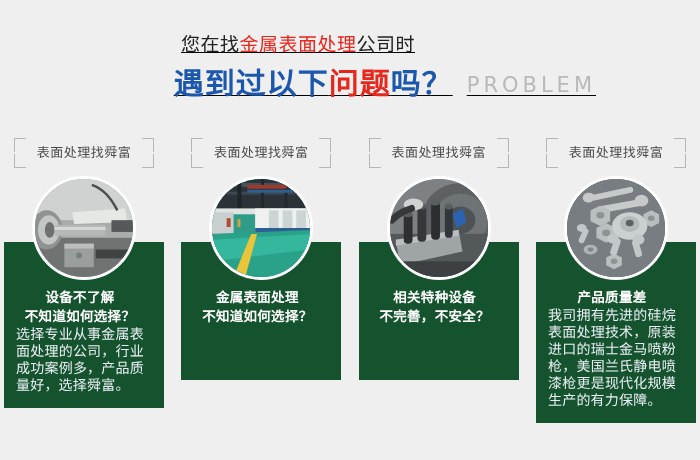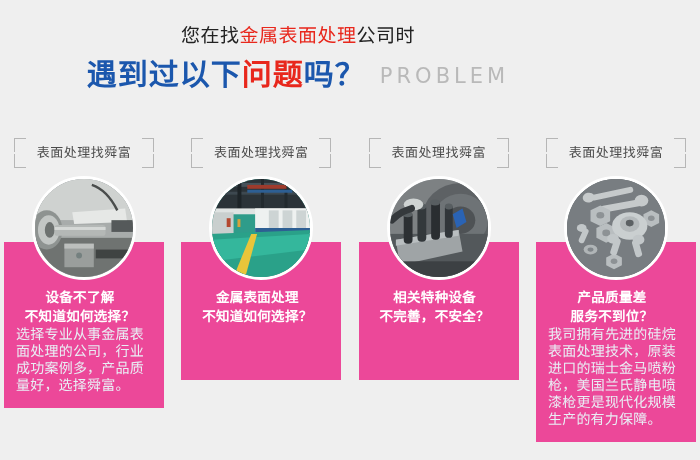--- a/index.html
+++ b/index.html
@@ -12,37 +12,39 @@
     height: 460px;
     background: #efefef;
     font-family: "DejaVu Sans", "Liberation Sans", sans-serif;
     overflow: hidden;
     position: relative;
   }
 
   
   .header {
     width: 596px;
-    padding-top: 22px;
+    padding-top: 31px;
     text-align: center;
+    text-decoration: underline;
   }
   .headline-1 {
     font-size: 19px;
     line-height: 26px;
     color: #222222;
     letter-spacing: 0.5px;
     white-space: nowrap;
   }
   .headline-1 .accent-red {
     color: #e8271c;
   }
   .headline-2 {
     margin-top: 10px;
     line-height: 34px;
     white-space: nowrap;
+    text-align: right;
   }
   .headline-2 .big-blue {
     font-size: 30px;
     font-weight: bold;
     color: #1b57ad;
     letter-spacing: 1px;
   }
   .headline-2 .big-red {
     font-size: 30px;
     font-weight: bold;
@@ -101,21 +103,21 @@
   }
   .bracket.tl { top: 0; left: 6px;  border-width: 1px 0 0 1px; }
   .bracket.tr { top: 0; right: 6px; border-width: 1px 1px 0 0; }
   .bracket.bl { bottom: 0; left: 6px;  border-width: 0 0 1px 1px; }
   .bracket.br { bottom: 0; right: 6px; border-width: 0 1px 1px 0; }
 
   
   .card-body {
     position: relative;
     margin-top: 74px;
-    background: #ec4899;
+    background: #14532d;
     padding: 46px 20px 14px 12px;
     box-sizing: border-box;
     min-height: 138px;
   }
 
   
   .photo {
     position: absolute;
     top: -66px;
     left: 50%;
@@ -319,19 +321,18 @@
             <ellipse cx="73" cy="62" rx="6" ry="5"></ellipse>
             <rect x="14" y="50" width="6" height="16" rx="3" transform="rotate(24 17 58)"></rect>
             <ellipse cx="15" cy="50" rx="5" ry="4"></ellipse>
           </g>
           <ellipse cx="24" cy="72" rx="7" ry="5" fill="#b0b5b7"></ellipse>
           <ellipse cx="24" cy="72" rx="3" ry="2.2" fill="#80868a"></ellipse>
         </svg>
       </div>
       <div class="card-title">
         <div>产品质量差</div>
-        <div>服务不到位？</div>
       </div>
       <div class="card-desc">我司拥有先进的硅烷表面处理技术，原装进口的瑞士金马喷粉枪，美国兰氏静电喷漆枪更是现代化规模生产的有力保障。</div>
     </div>
   </div>
 
 </div>
 
 </body></html>

